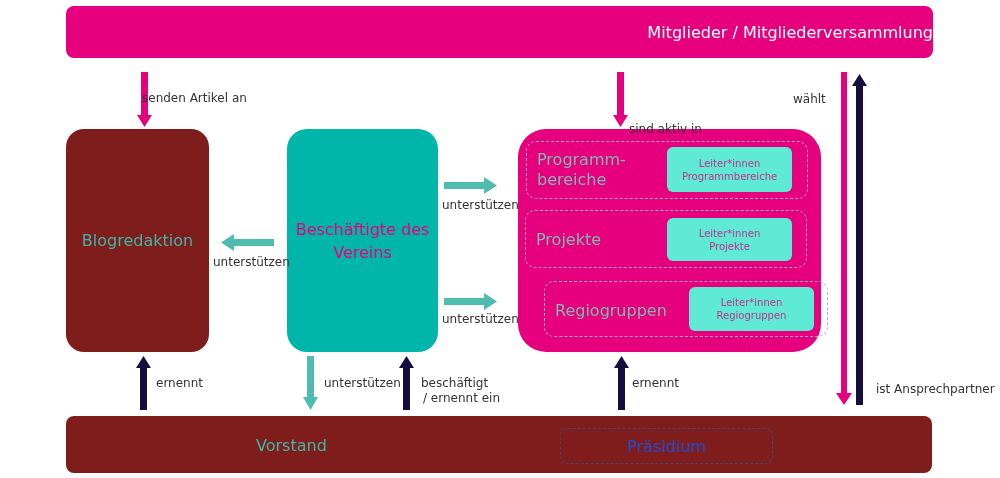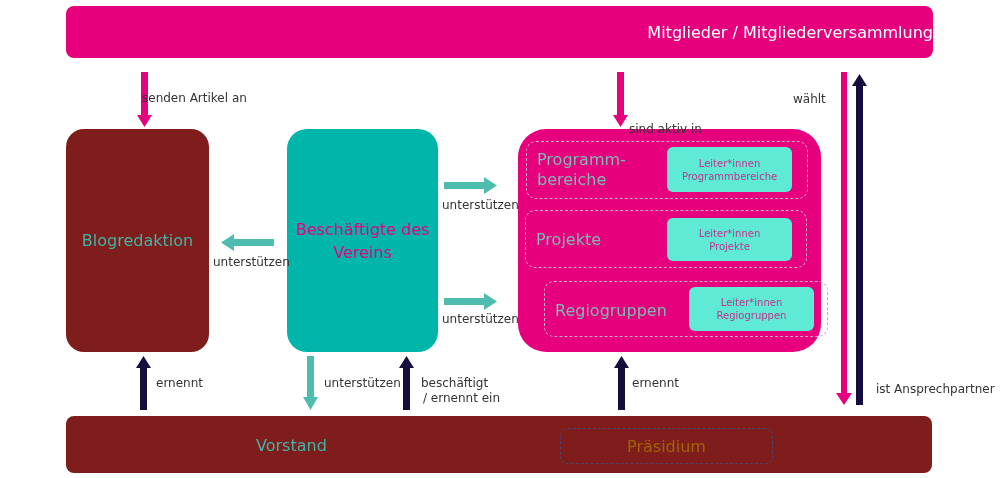--- a/index.html
+++ b/index.html
@@ -12,21 +12,21 @@
   .lbl{position:absolute;font-size:12px;color:#333333;line-height:15px;white-space:nowrap;}
   .topbar{left:66px;top:6px;width:867px;height:52px;border-radius:8px;color:#ffffff;font-size:16px;justify-content:flex-end;}
   .blog{left:66px;top:129px;width:143px;height:223px;border-radius:18px;color:#3fb5a8;font-size:16px;}
   .staff{left:287px;top:129px;width:151px;height:223px;border-radius:20px;color:#e6007e;font-size:16px;line-height:23px;}
   .pinkblock{left:518px;top:129px;width:303px;height:223px;border-radius:28px;}
   .section{border:1.5px dashed #c9a6c6;border-radius:10px;}
   .section-label{position:absolute;left:10px;color:#7fb9b3;font-size:16px;line-height:20px;}
   .lead{background:#5eead4;border-radius:6px;color:#c0348d;font-size:10px;line-height:13px;}
   .vorstand{left:66px;top:416px;width:866px;height:57px;border-radius:8px;}
   .vorstand-label{position:absolute;left:190px;top:20px;color:#3fb5a8;font-size:16px;}
-  .praes{left:560px;top:428px;width:213px;height:36px;border:1.5px dashed #4a4470;border-radius:8px;color:#a16207;font-size:16px;}
+  .praes{left:560px;top:428px;width:213px;height:36px;border:1.5px dashed #4a4470;border-radius:8px;color:#1d4ed8;font-size:16px;}
   svg.arrows{position:absolute;left:0;top:0;}
 </style>
 </head>
 <body>
 
 <div class="abs pink center topbar">
   <span>Mitglieder / Mitgliederversammlung</span>
 </div>
 
 <div class="abs navy center blog">

